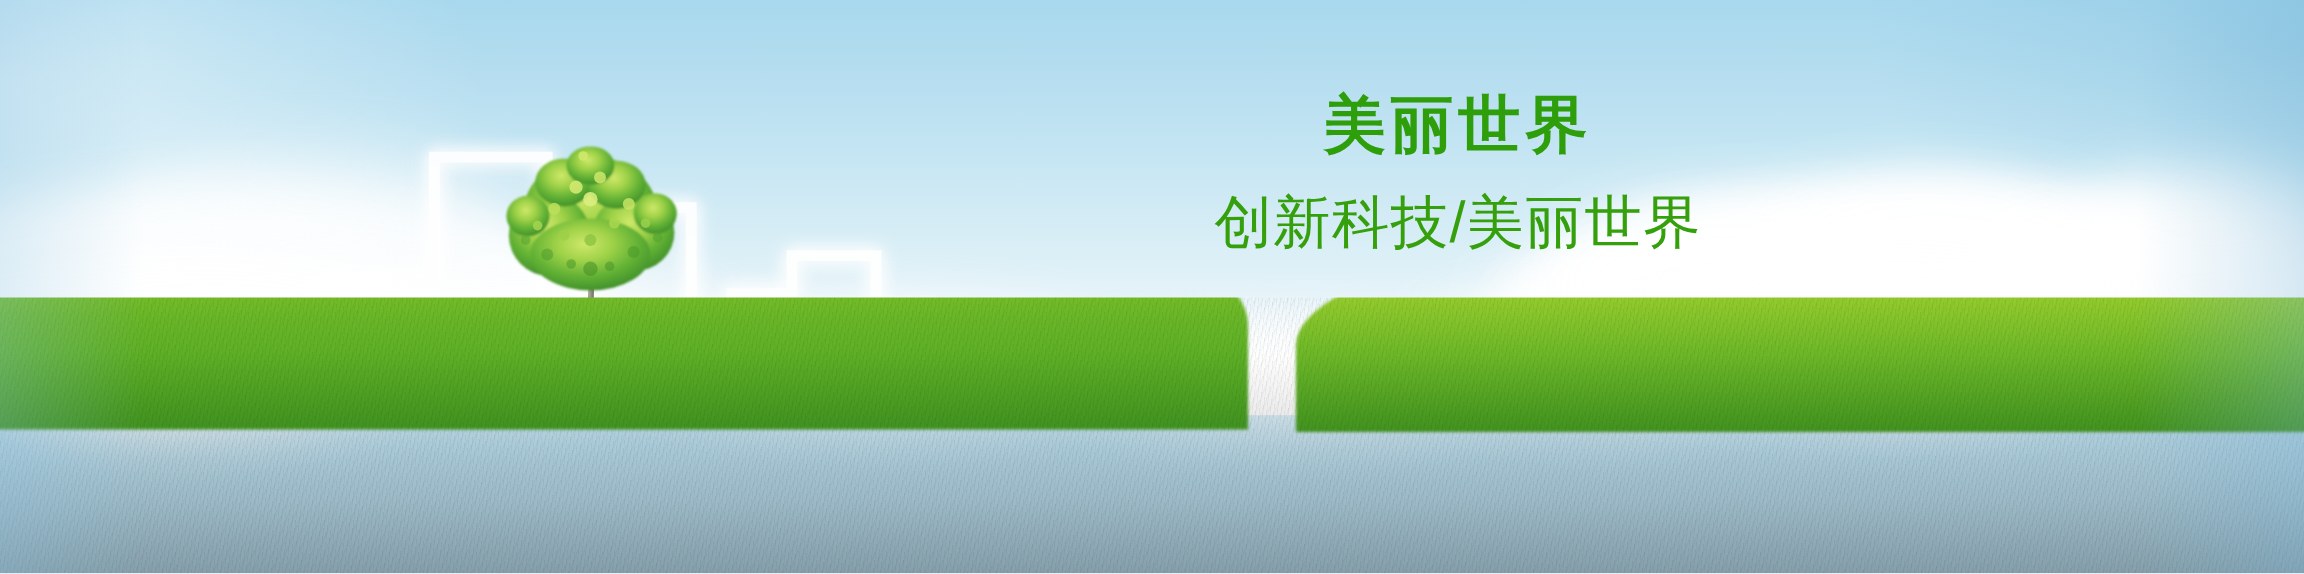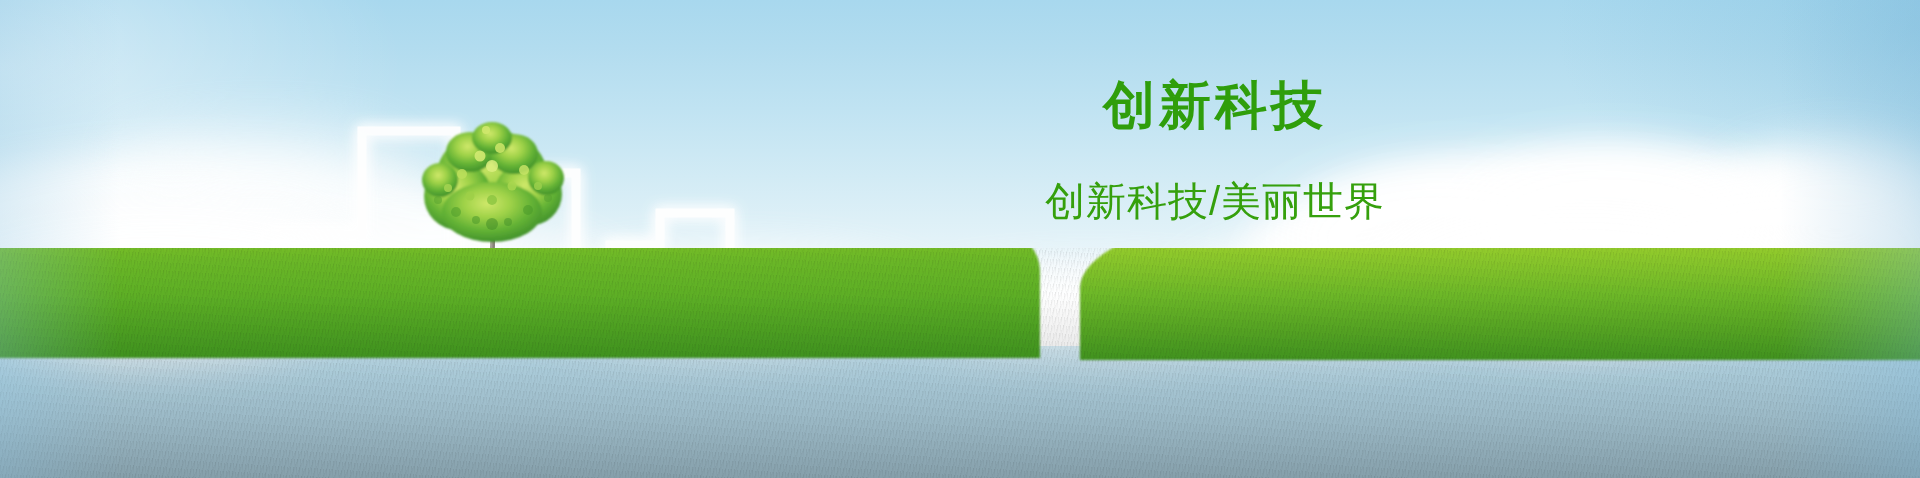--- a/index.html
+++ b/index.html
@@ -175,22 +175,22 @@
     z-index: 40;
   }
   .title-main {
     font-size: 52px;
     font-weight: bold;
     letter-spacing: 4px;
     line-height: 1.05;
     white-space: nowrap;
   }
   .title-sub {
-    margin-top: 46px;
-    font-size: 40px;
+    margin-top: 28px;
+    font-size: 48px;
     font-weight: normal;
     letter-spacing: 1px;
     line-height: 1.1;
     white-space: nowrap;
   }
 </style>
 </head>
 <body>
 
 <div id="banner">
@@ -338,17 +338,17 @@
     <div class="grass-hill-right"></div>
     <div class="grass-base"></div>
     <div class="grass-texture"></div>
     <div class="grass-shade"></div>
   </div>
 
   <div class="sky-vignette-l"></div>
   <div class="sky-vignette-r"></div>
 
   <div class="text-block">
-    <div class="title-main" style="color: rgb(47, 158, 11);">创新科技</div>
+    <div class="title-main" style="color: rgb(47, 158, 11);">美丽世界</div>
     <div class="title-sub" style="color: rgb(53, 160, 12);">创新科技/美丽世界</div>
   </div>
 
 </div>
 
 </body></html>

